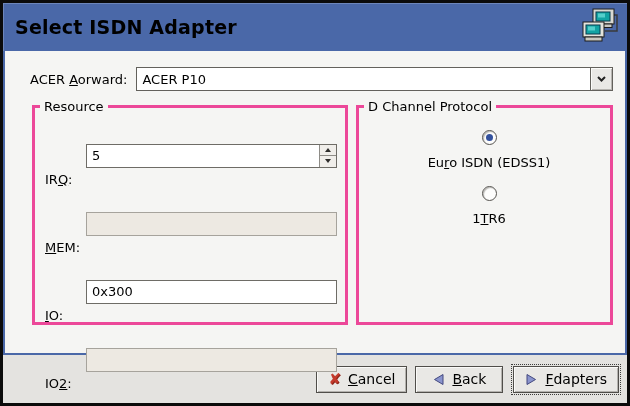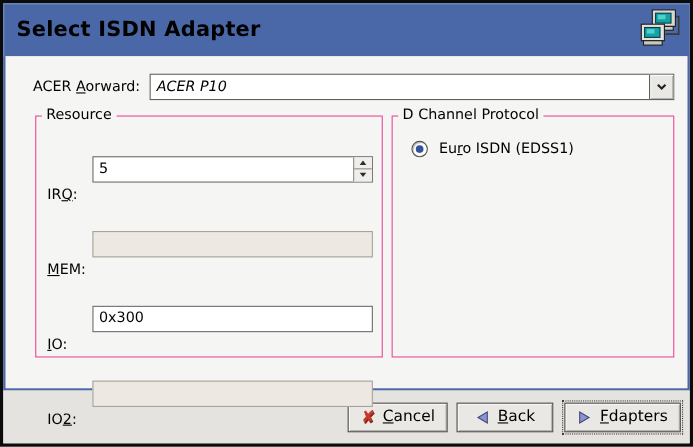--- a/index.html
+++ b/index.html
@@ -35,32 +35,32 @@
   .content-panel {
     flex:1; background:#f5f5f3;
     padding:16px 12px 0 25px; box-sizing:border-box;
   }
   .adapter-row { display:flex; align-items:center; }
   .adapter-row .lbl { margin-right:9px; white-space:nowrap; }
   u { text-decoration:underline; }
   .combo {
     flex:1; height:24px; box-sizing:border-box;
     background:#ffffff; border:1px solid #63615c;
-    display:flex; align-items:stretch; cursor:default;font-style:italic;
+    display:flex; align-items:stretch; cursor:default;
   }
   .combo-text { flex:1; display:flex; align-items:center; padding-left:5px; }
   .combo-btn {
     width:21px; background:#e9e8e5; border-left:1px solid #63615c;
     display:flex; align-items:center; justify-content:center;
     box-shadow: inset 1px 1px 0 #fbfbf9, inset -1px -1px 0 #b6b4b0;
   }
   
   .groups { display:flex; gap:8px; margin-top:14px; height:220px; margin-left:2px; }
   .group {
-    border:1px solid #ec4899; position:relative; box-sizing:border-box;
+    border:3px solid #ec4899; position:relative; box-sizing:border-box;
     padding:16px 8px 0 10px;
   }
   .group-title {
     position:absolute; top:-9px; left:5px;
     background:#f5f5f3; padding:0 4px; white-space:nowrap;
   }
   .group.resource { width:316px; flex:0 0 316px; }
   .group.protocol { flex:1; }
   .field-row { display:flex; align-items:center; margin-bottom:5px; }
   .field-row .flabel { width:41px; flex:0 0 41px;margin-top:48px; }
@@ -75,21 +75,21 @@
   .spin {
     position:absolute; right:1px; top:1px; bottom:1px; width:16px;
     border-left:1px solid #8e8c87; display:flex; flex-direction:column;
     background:#f0eeea;
   }
   .spin-btn { flex:1; display:flex; align-items:center; justify-content:center; }
   .spin-btn.up { border-bottom:1px solid #8e8c87; }
   .tri-up { width:0; height:0; border-left:3px solid transparent; border-right:3px solid transparent; border-bottom:4px solid #2e2d2b; }
   .tri-down { width:0; height:0; border-left:3px solid transparent; border-right:3px solid transparent; border-top:4px solid #2e2d2b; }
   
-  .radio-row { display:flex; align-items:center; gap:10px; margin:6px 0 16px 7px; cursor:default; }
+  .radio-row { display:flex; align-items:center; gap:10px; margin:6px 0 16px 7px; cursor:default;flex-direction:column; }
   .radio {
     width:13px; height:13px; flex:0 0 13px; border-radius:50%;
     border:1px solid #55534f; background:#fdfdfc; position:relative;
     box-shadow: inset 1px 1px 1px #b9b7b3;
   }
   .radio.sel::after {
     content:""; position:absolute; left:3px; top:3px; width:7px; height:7px;
     border-radius:50%; background:#33519d;
   }
   
@@ -193,20 +193,24 @@
         </fieldset>
 
         <fieldset class="group protocol" style="margin:0;">
           <span class="group-title">D Channel Protocol</span>
 
           <div class="radio-row">
             <span class="radio sel"></span>
             <span><span>Eu</span><u>r</u><span>o ISDN (EDSS1)</span></span>
           </div>
 
+          <div class="radio-row">
+            <span class="radio"></span>
+            <span><span>1</span><u>T</u><span>R6</span></span>
+          </div>
         </fieldset>
       </div>
 
     </div>
   </div>
 
   <div class="footer">
 
     <div class="btn">
       <span class="x-icon">✘</span>

